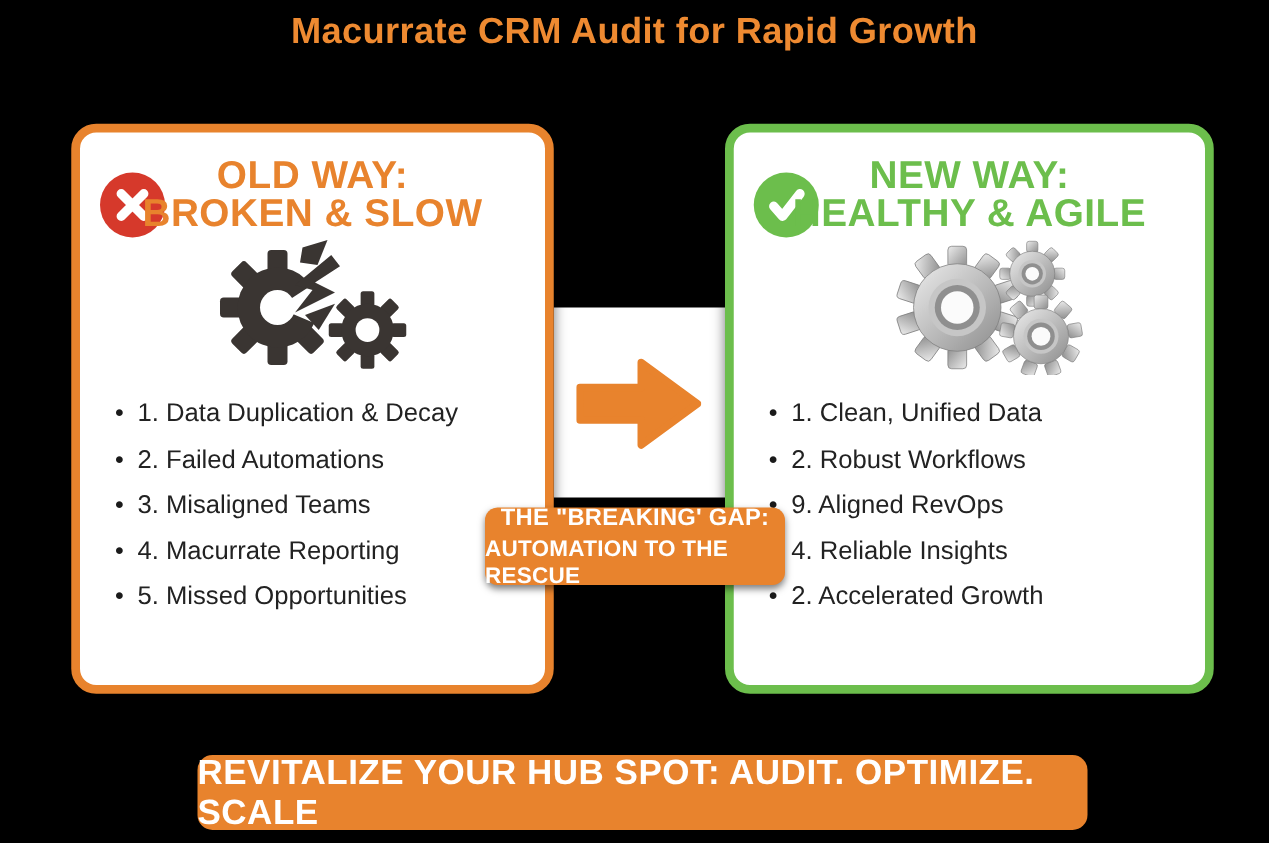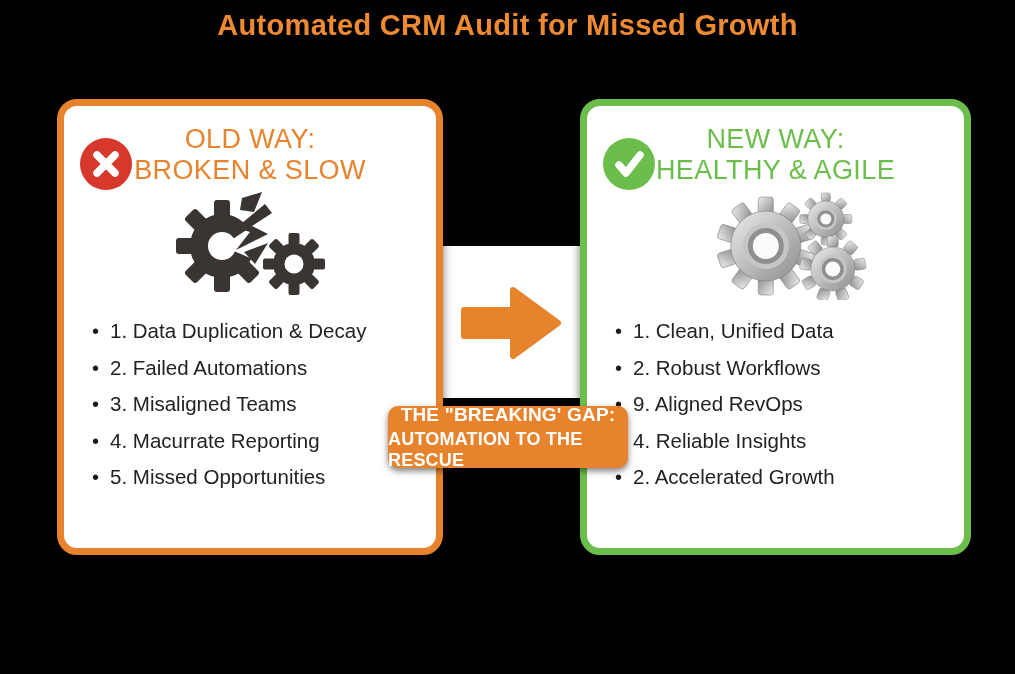--- a/index.html
+++ b/index.html
@@ -18,21 +18,21 @@
   .card.old{left:57px;width:372px;border:7px solid #E8832D;}
   .card.new{left:580px;width:377px;border:7px solid #6CBE4C;}
   .badge-icon{
     position:absolute;left:16px;top:32px;width:52px;height:52px;border-radius:50%;
     display:flex;align-items:center;justify-content:center;
   }
   .badge-icon.red{background:#D6392B;}
   .badge-icon.green{background:#6CBE4C;}
   .card-heading{
     position:absolute;top:18px;left:0;width:100%;text-align:center;
-    font-size:27px;font-weight:400;line-height:31px;letter-spacing:.4px;
+    font-size:31px;font-weight:700;line-height:31px;letter-spacing:.4px;
   }
   .card.old .card-heading{color:#E8832D;}
   .card.new .card-heading{color:#6CBE4C;}
   .gears{position:absolute;top:82px;left:50%;transform:translateX(-50%);}
   .card.new .gears{transform:translateX(-42%);}
   .item-list{
     position:absolute;top:207px;left:0;margin:0;padding:0 10px 0 28px;list-style:none;
     font-size:20.5px;line-height:36.5px;color:#222;
   }
   .item-list li::before{content:"\2022";margin-right:11px;font-size:20px;color:#1a1a1a;}
@@ -50,21 +50,21 @@
     border-radius:12px;display:flex;align-items:center;justify-content:center;
     color:#fff;font-size:28px;font-weight:800;letter-spacing:.4px;
     box-shadow:0 3px 6px rgba(0,0,0,.5);
   }
 </style>
 </head>
 <body>
 
 <div class="stage">
 
-  <div class="title">Automated CRM Audit for Missed Growth</div>
+  <div class="title">Macurrate CRM Audit for Rapid Growth</div>
 
   <div class="connector">
     <svg width="100" height="78" viewBox="0 0 100 78">
       <polygon points="3,26 52,26 52,6 97,39 52,72 52,52 3,52" fill="#E8832D" stroke="#E8832D" stroke-width="6" stroke-linejoin="round"></polygon>
     </svg>
   </div>
 
   <div class="card old">
     <div class="badge-icon red">
       <svg width="34" height="34" viewBox="-17 -17 34 34">
@@ -204,14 +204,15 @@
       <li>4. Reliable Insights</li>
       <li>2. Accelerated Growth</li>
     </ul>
   </div>
 
   <div class="gap-badge">
     <div class="l1">THE "BREAKING' GAP:</div>
     <div class="l2">AUTOMATION TO THE RESCUE</div>
   </div>
 
+  <div class="banner">REVITALIZE YOUR HUB SPOT: AUDIT. OPTIMIZE. SCALE</div>
 
 </div>
 
 </body></html>

